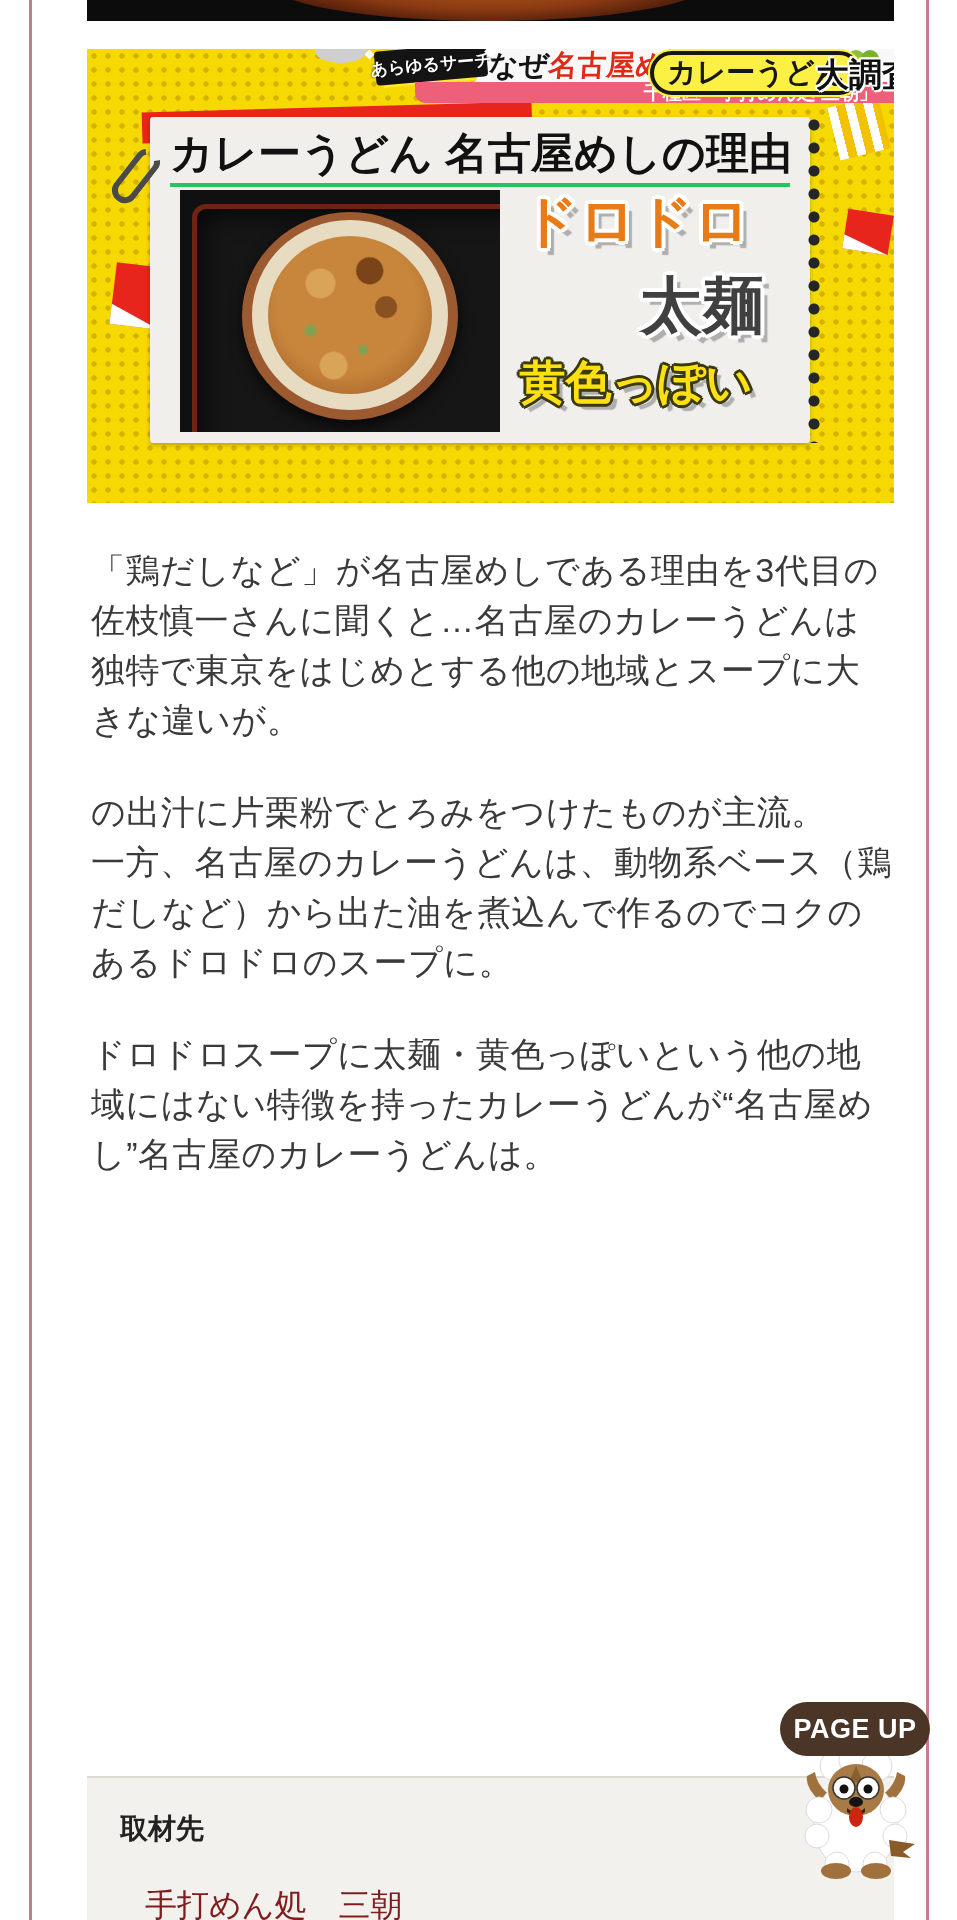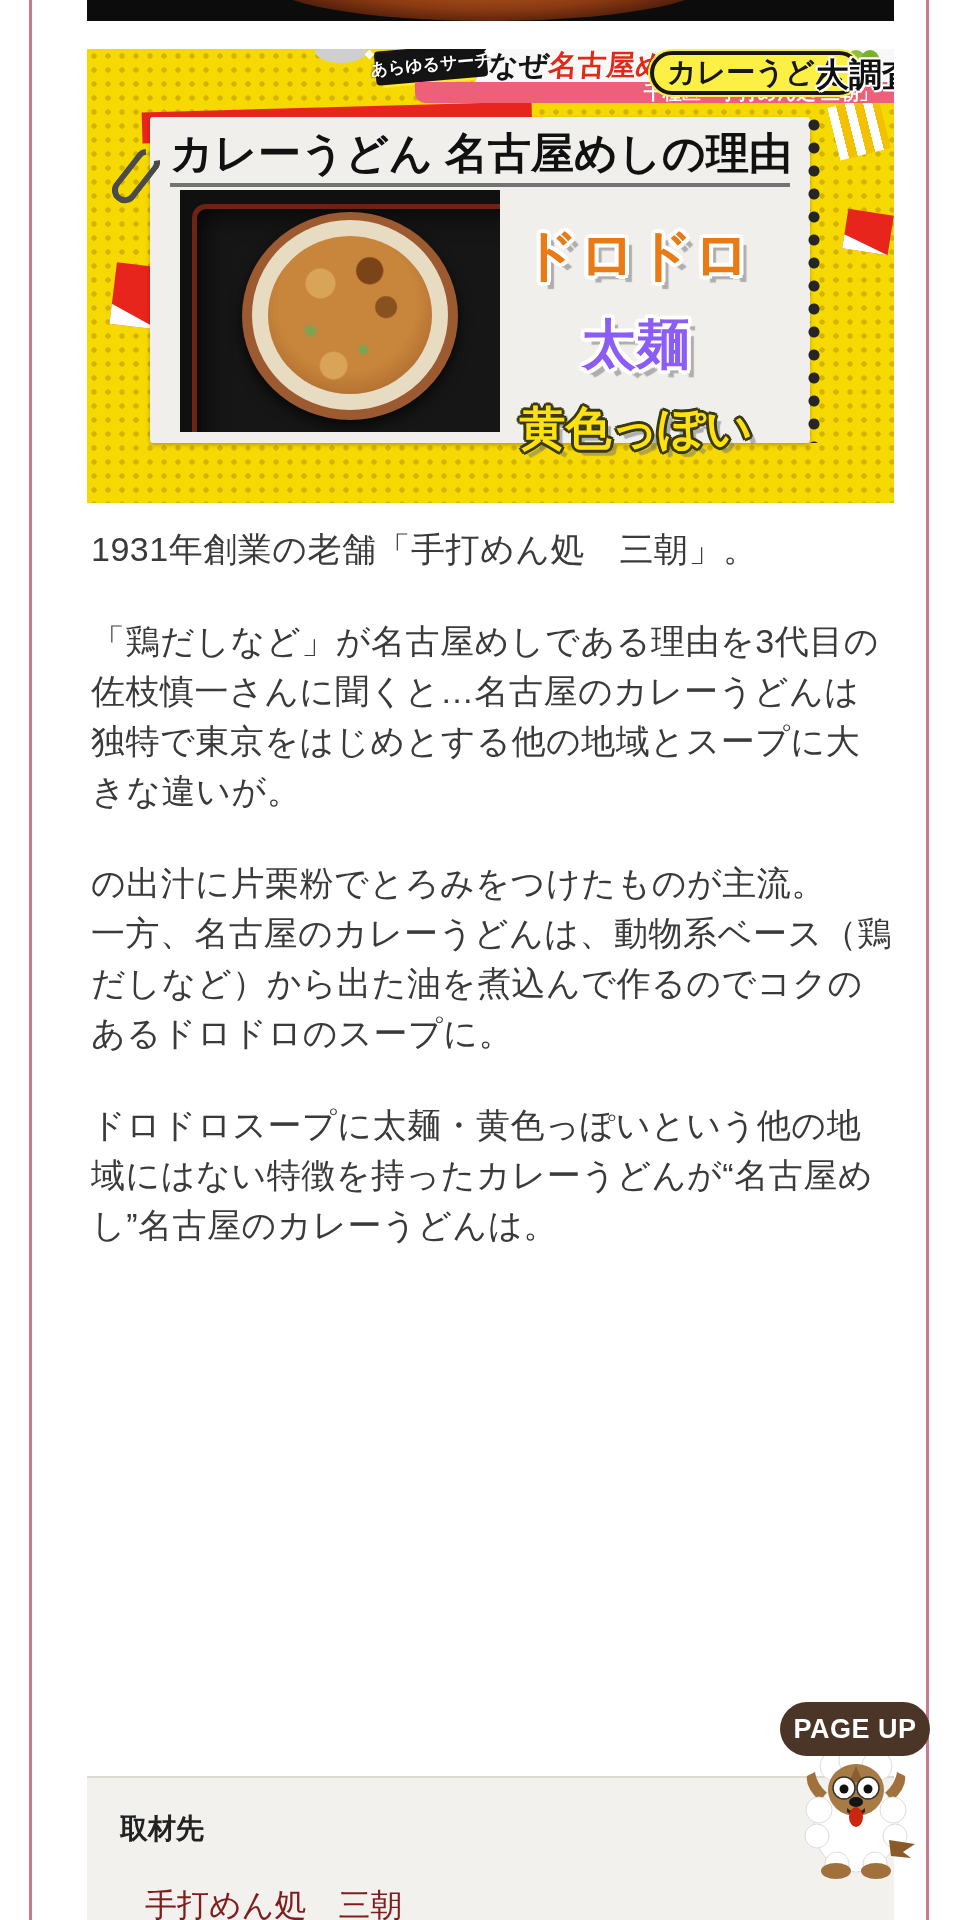--- a/index.html
+++ b/index.html
@@ -62,44 +62,44 @@
     border-radius:0 0 0 10px; display:flex; align-items:center; justify-content:flex-end;
     padding-right:16px; z-index:3; }
   .location-bar span { color:#fff; font-size:19px; font-weight:bold; white-space:nowrap; }
 
   .red-bar { position:absolute; left:55px; top:58px; width:390px; height:31px; background:#e8251c;
     transform:rotate(-1.6deg); z-index:1; }
 
   .card { position:absolute; left:63px; top:68px; width:660px; height:326px; background:#f0efec;
     border-radius:3px; box-shadow:0 2px 4px rgba(0,0,0,.25); z-index:2; }
   .headline { margin:14px auto 0; width:620px; text-align:center; font-size:43px; font-weight:800;
-    color:#111; line-height:1.05; padding-bottom:7px; border-bottom:4px solid #737373; white-space:nowrap; }
+    color:#111; line-height:1.05; padding-bottom:7px; border-bottom:4px solid #22c55e; white-space:nowrap; }
 
   .photo { position:absolute; left:30px; top:73px; width:320px; height:242px; background:#101010; overflow:hidden; }
   .tray { position:absolute; left:12px; top:14px; width:372px; height:300px; border:5px solid #6e2412;
     border-radius:14px; background:#161616; box-shadow:inset 0 0 30px #000; }
   .bowl { position:absolute; left:62px; top:22px; width:216px; height:208px; border-radius:50%;
     background:#9c5a30; box-shadow:0 6px 14px rgba(0,0,0,.7); }
   .bowl-rim { position:absolute; left:10px; top:8px; width:196px; height:190px; border-radius:50%; background:#e7dcc2; }
   .curry { position:absolute; left:16px; top:16px; width:164px; height:158px; border-radius:50%;
     background:
       radial-gradient(circle at 32% 30%, #d9a358 0 9%, rgba(0,0,0,0) 10%),
       radial-gradient(circle at 62% 22%, #7a4418 0 8%, rgba(0,0,0,0) 9%),
       radial-gradient(circle at 72% 45%, #8a5120 0 7%, rgba(0,0,0,0) 8%),
       radial-gradient(circle at 26% 60%, #86a050 0 3.5%, rgba(0,0,0,0) 4.5%),
       radial-gradient(circle at 58% 72%, #86a050 0 3%, rgba(0,0,0,0) 4%),
       radial-gradient(circle at 40% 82%, #d9a358 0 8%, rgba(0,0,0,0) 9%),
       radial-gradient(circle at 48% 42%, #c8863c 0 55%, #a9662c 85%, #915424 100%); }
 
   .keywords { position:absolute; left:358px; top:76px; width:256px; text-align:center; }
-  .kw { font-weight:900; white-space:nowrap; line-height:1;margin-top:34px; }
+  .kw { font-weight:900; white-space:nowrap; line-height:1; }
   .kw1 { font-size:56px; color:#e87b15; margin-bottom:26px;
     text-shadow:-4px 0 0 #fff,4px 0 0 #fff,0 -4px 0 #fff,0 4px 0 #fff,-3px -3px 0 #fff,3px -3px 0 #fff,-3px 3px 0 #fff,3px 3px 0 #fff,7px 7px 1px rgba(120,120,120,.55); }
-  .kw2 { font-size:54px; color:#8b5cf6; margin-bottom:22px;
-    text-shadow:-4px 0 0 #fff,4px 0 0 #fff,0 -4px 0 #fff,0 4px 0 #fff,-3px -3px 0 #fff,3px -3px 0 #fff,-3px 3px 0 #fff,3px 3px 0 #fff,7px 7px 1px rgba(120,120,120,.55); }
+  .kw2 { font-size:62px; color:#404040; margin-bottom:22px;
+    text-shadow:-4px 0 0 #fff,4px 0 0 #fff,0 -4px 0 #fff,0 4px 0 #fff,-3px -3px 0 #fff,3px -3px 0 #fff,-3px 3px 0 #fff,3px 3px 0 #fff,7px 7px 1px rgba(120,120,120,.55);text-align:right; }
   .kw3 { font-size:46px; color:#ffe112;
     text-shadow:-3px 0 0 #3a3a10,3px 0 0 #3a3a10,0 -3px 0 #3a3a10,0 3px 0 #3a3a10,-2px -2px 0 #3a3a10,2px -2px 0 #3a3a10,-2px 2px 0 #3a3a10,2px 2px 0 #3a3a10,6px 6px 1px rgba(120,120,120,.55); }
 
   .dots-col { position:absolute; left:721px; top:70px; width:12px; height:324px;
     background-image:radial-gradient(circle at 6px 6px, #252525 5px, rgba(0,0,0,0) 6px);
     background-size:12px 23px; background-repeat:repeat-y; z-index:3; }
 
   .paper-clip { position:absolute; left:36px; top:96px; width:26px; height:62px;
     border:6px solid #4a4a4a; border-radius:13px; border-top-color:transparent;
     transform:rotate(38deg); z-index:4; }
@@ -200,21 +200,20 @@
         <div class="kw kw1">ドロドロ</div>
         <div class="kw kw2">太麺</div>
         <div class="kw kw3">黄色っぽい</div>
       </div>
     </div>
     <div class="dots-col"></div>
   </figure>
 
   <article class="article">
     <p>
-      <span class="ln" style="display:block">1931年創業の老舗「手打めん処　三朝」。</span>
     </p>
     <p>
       <span class="ln" style="display:block">「鶏だしなど」が名古屋めしである理由を3代目の佐枝慎一さんに聞くと…名古屋のカレーうどんは独特で東京をはじめとする他の地域とスープに大きな違いが。</span>
     </p>
     <p>
       <span class="ln" style="display:block">の出汁に片栗粉でとろみをつけたものが主流。</span>
       <span class="ln" style="display:block">一方、名古屋のカレーうどんは、動物系ベース（鶏だしなど）から出た油を煮込んで作るのでコクのあるドロドロのスープに。</span>
     </p>
     <p>
       <span class="ln" style="display:block">ドロドロスープに太麺・黄色っぽいという他の地域にはない特徴を持ったカレーうどんが“名古屋めし”名古屋のカレーうどんは。</span>

